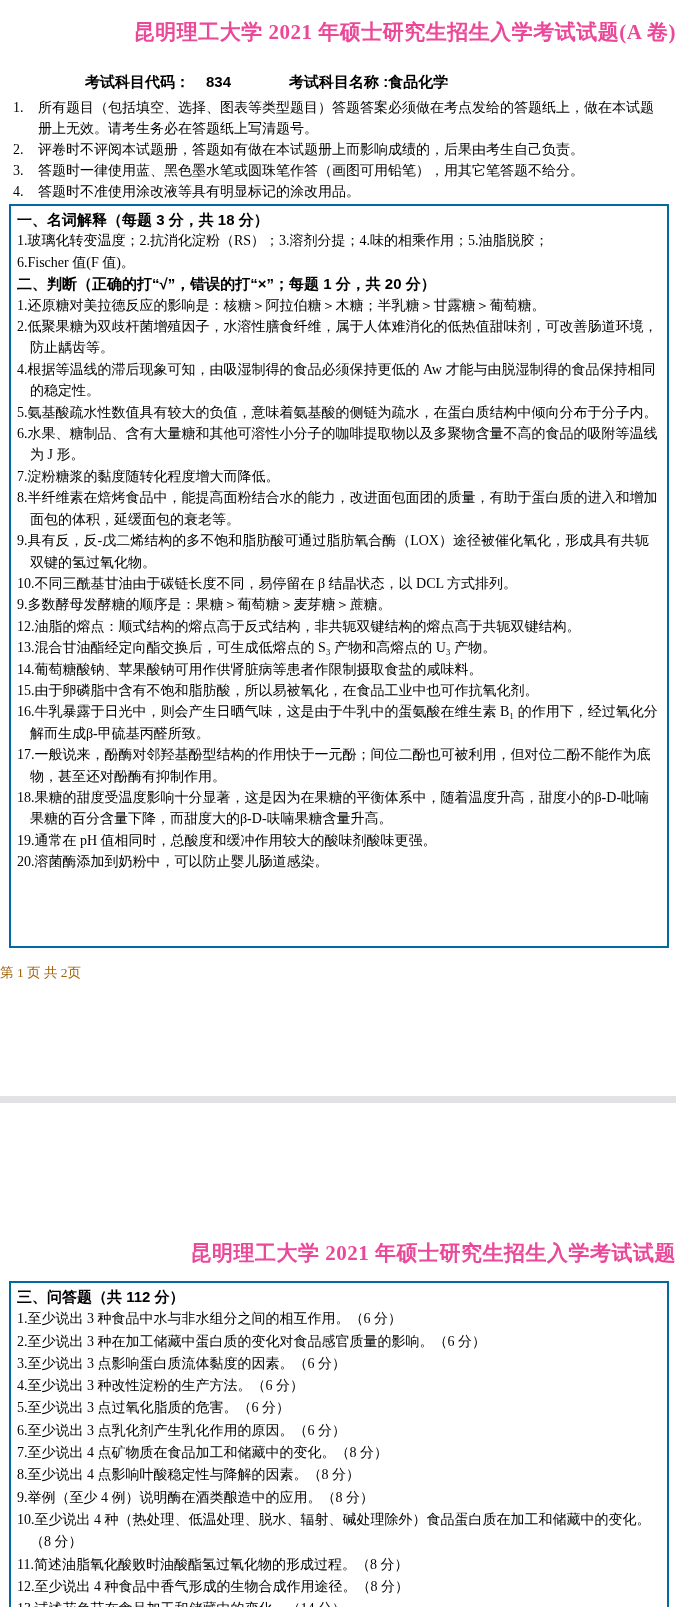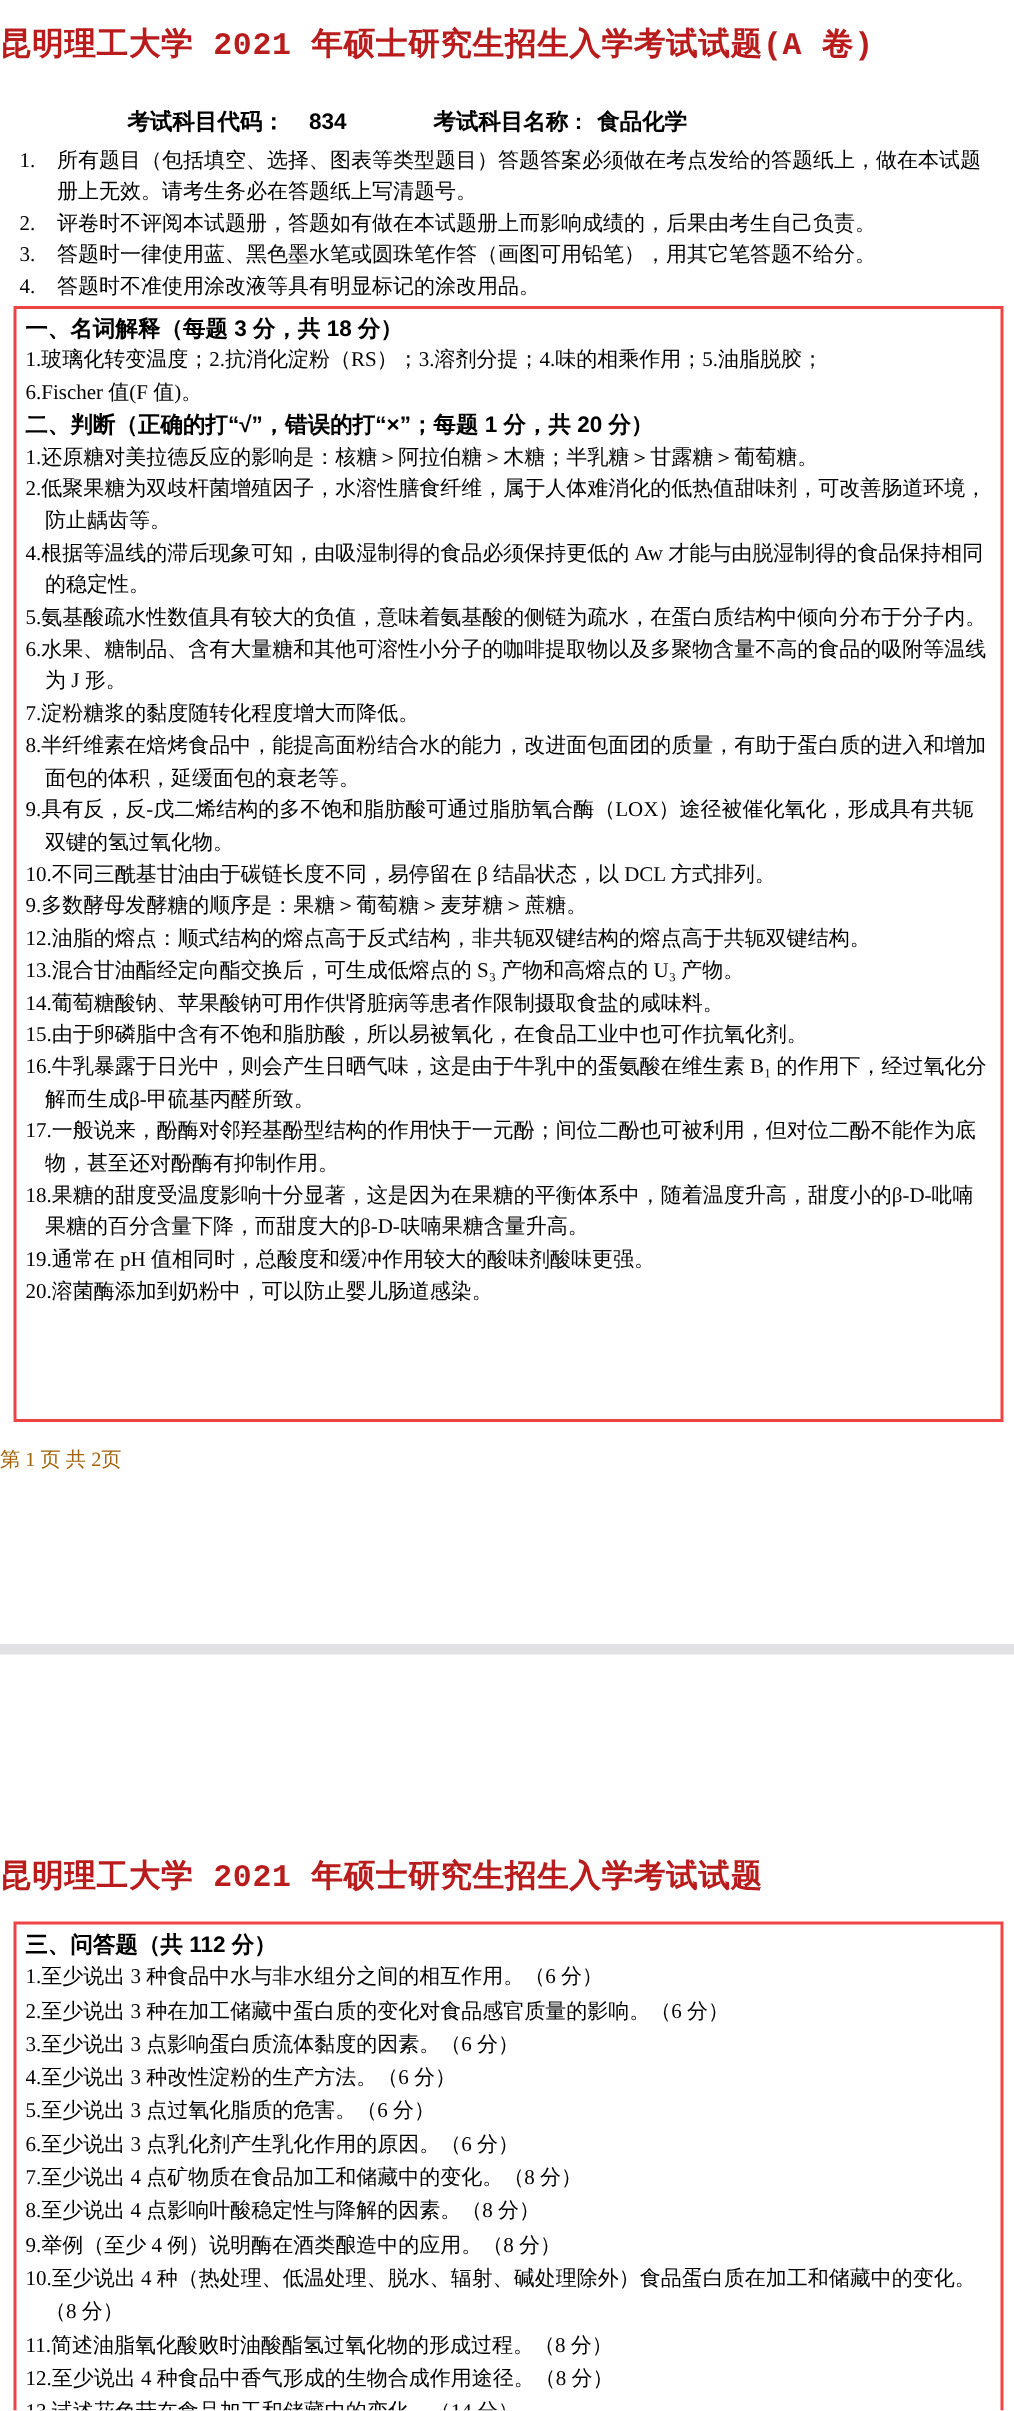--- a/index.html
+++ b/index.html
@@ -6,41 +6,41 @@
   body{
     width:676px;
     font-family:"Liberation Serif","DejaVu Serif",serif;
     color:#111;
     -webkit-font-smoothing:antialiased;
   }
   .sheet{position:relative;width:676px;height:1607px;background:#ffffff;overflow:hidden;}
 
   
   .p-title{
-    padding-top:17px;text-align:left;font-weight:bold;font-size:21px;line-height:30px;
-    font-family:Liberation Mono, monospace;letter-spacing:0.5px;color:#b91c1c;
+    padding-top:17px;text-align:right;font-weight:bold;font-size:21px;line-height:30px;
+    font-family:Liberation Serif, serif;letter-spacing:0.5px;color:#ec4899;
   }
   .subject-row{
     margin-top:25px;padding-left:85px;display:flex;align-items:baseline;
     font-family:"Liberation Sans","DejaVu Sans",sans-serif;font-weight:600;font-size:15px;line-height:20px;color:#000;
   }
   .sub-value.code{margin-left:16px;}
   .sub-label.name-label{margin-left:58px;}
-  .sub-value.name{margin-left:10px;}
+  .sub-value.name{}
 
   .notice-head{
     margin-top:26px;text-align:center;font-weight:bold;font-size:15px;line-height:20px;
     font-family:"Liberation Sans","DejaVu Sans",sans-serif;color:#000;
   }
   .notices{margin-top:5px;font-size:14px;line-height:21px;color:#000;}
   .notice{position:relative;padding-left:38px;padding-right:10px;}
   .notice .num{position:absolute;left:13px;}
 
   .qbox{
-    margin:2px 7px 0 9px;border:2px solid #ef4444;background:#fff;
+    margin:2px 7px 0 9px;border:2px solid #0369a1;background:#fff;
     padding:3px 8px 6px 6px;font-size:14px;line-height:21.4px;color:#000;
     box-sizing:border-box;
   }
   .qbox1{height:744px;overflow:hidden;}
   .sec-head{
     font-weight:bold;font-size:15px;
     font-family:"Liberation Sans","DejaVu Sans",sans-serif;
   }
   .qitem,.qline{padding-left:13px;text-indent:-13px;}
 

